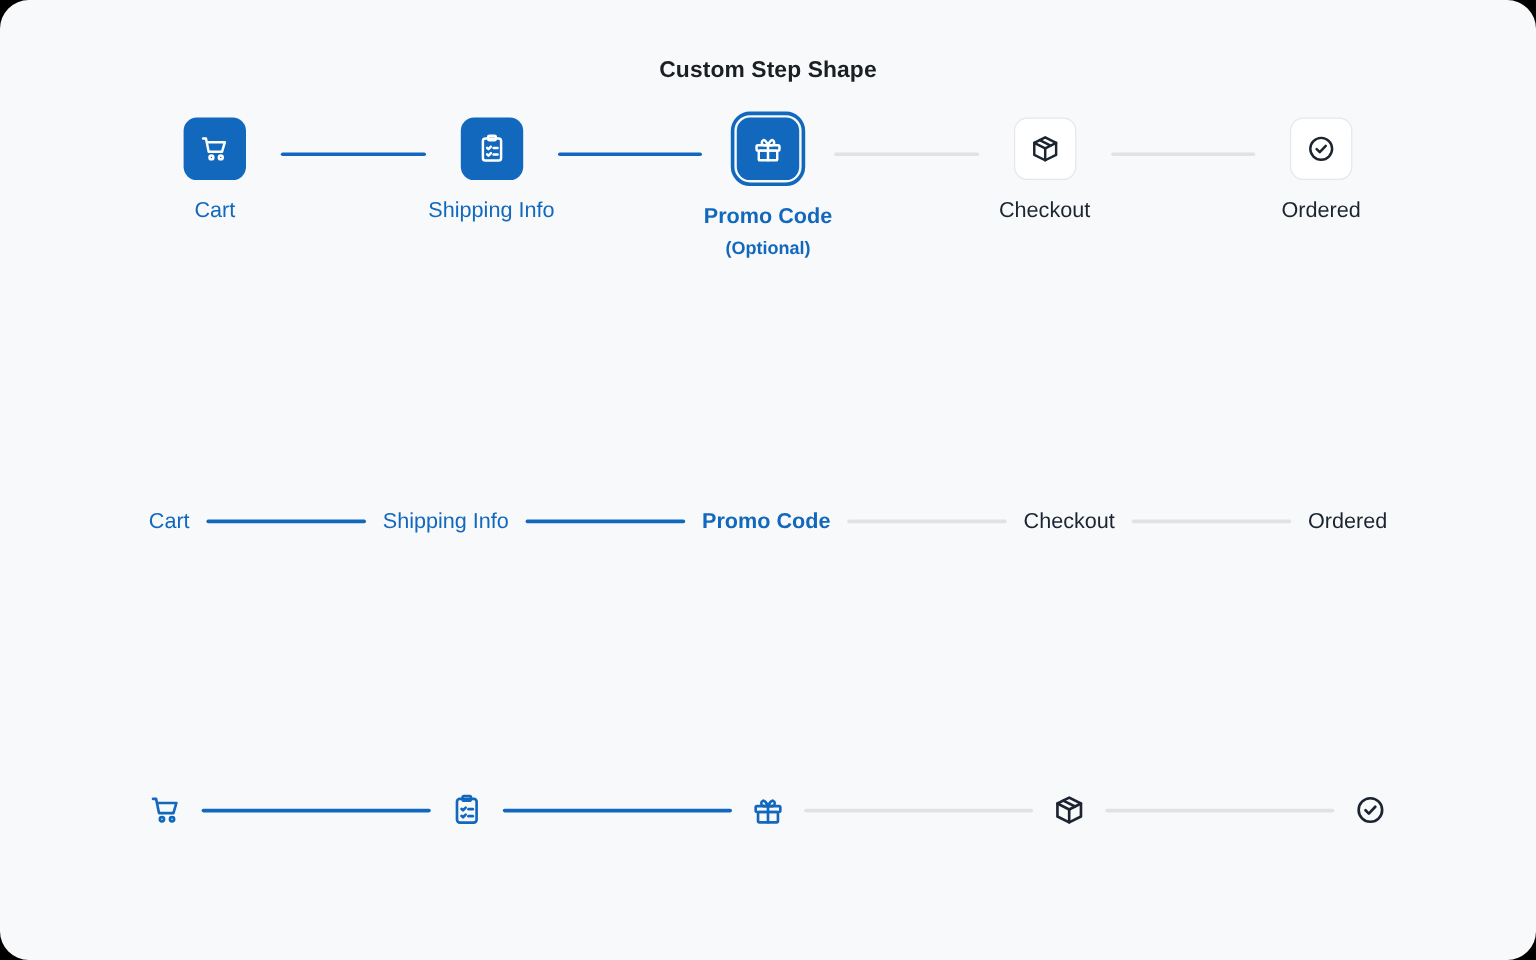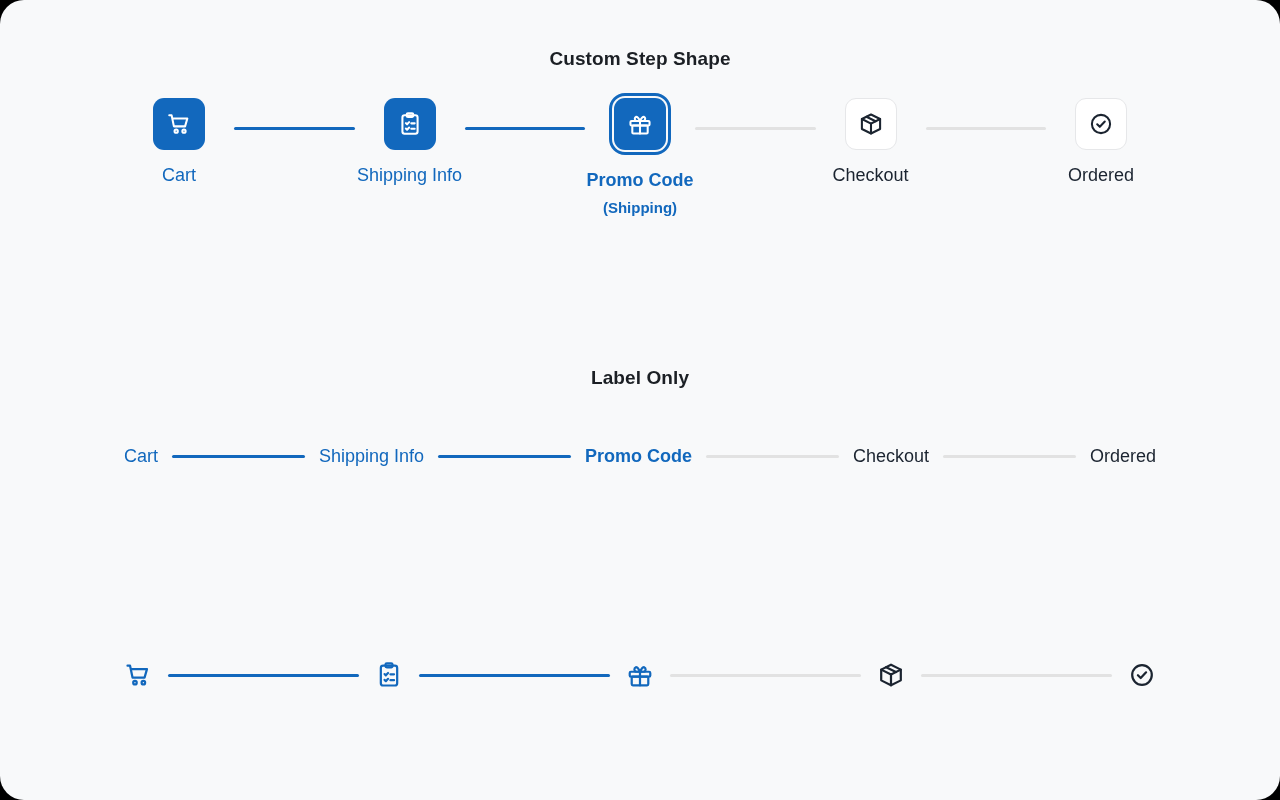--- a/index.html
+++ b/index.html
@@ -164,21 +164,21 @@
               <rect x="3.2" y="9.2" width="17.6" height="4.2" rx="1"></rect>
               <rect x="4.9" y="13.4" width="14.2" height="7.4" rx="1"></rect>
               <path d="M12 9.2v11.6"></path>
               <path d="M12 9.2C10.8 6.6 9.9 5.3 8.5 5.3a2.1 2.1 0 0 0 0 3.9H12z"></path>
               <path d="M12 9.2c1.2-2.6 2.1-3.9 3.5-3.9a2.1 2.1 0 0 1 0 3.9H12z"></path>
             </svg>
           </div>
         </div>
         <div class="label active">
           <span>Promo Code</span>
-          <span class="sub">(Shipping)</span>
+          <span class="sub">(Optional)</span>
         </div>
       </div>
 
       <div class="connector"></div>
 
       <div class="step">
         <div class="marker-wrap">
           <div class="marker todo">
             <svg viewBox="0 0 24 24">
               <path d="M12 3.2L3.6 7.4v9.2L12 20.8l8.4-4.2V7.4z"></path>
@@ -202,21 +202,20 @@
             </svg>
           </div>
         </div>
         <div class="label">Ordered</div>
       </div>
 
     </div>
   </div>
 
   <div class="section" style="top:367px;">
-    <div class="section-title">Label Only</div>
 
     <div class="stepper rowB" style="margin-top:57px;">
       <div class="step">
         <div class="label done">Cart</div>
       </div>
       <div class="connector done"></div>
 
       <div class="step">
         <div class="label done">Shipping Info</div>
       </div>

